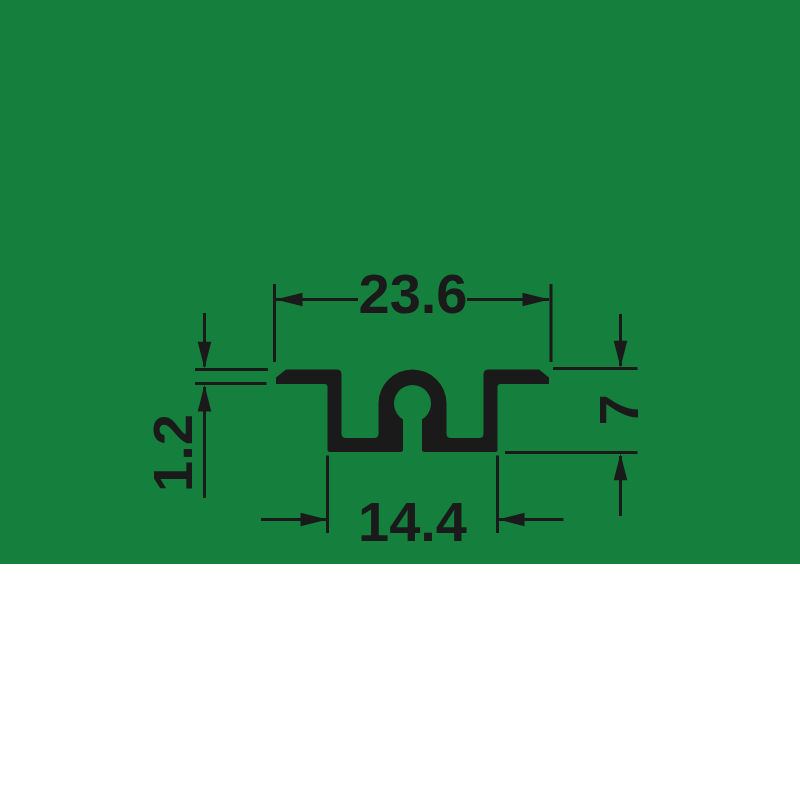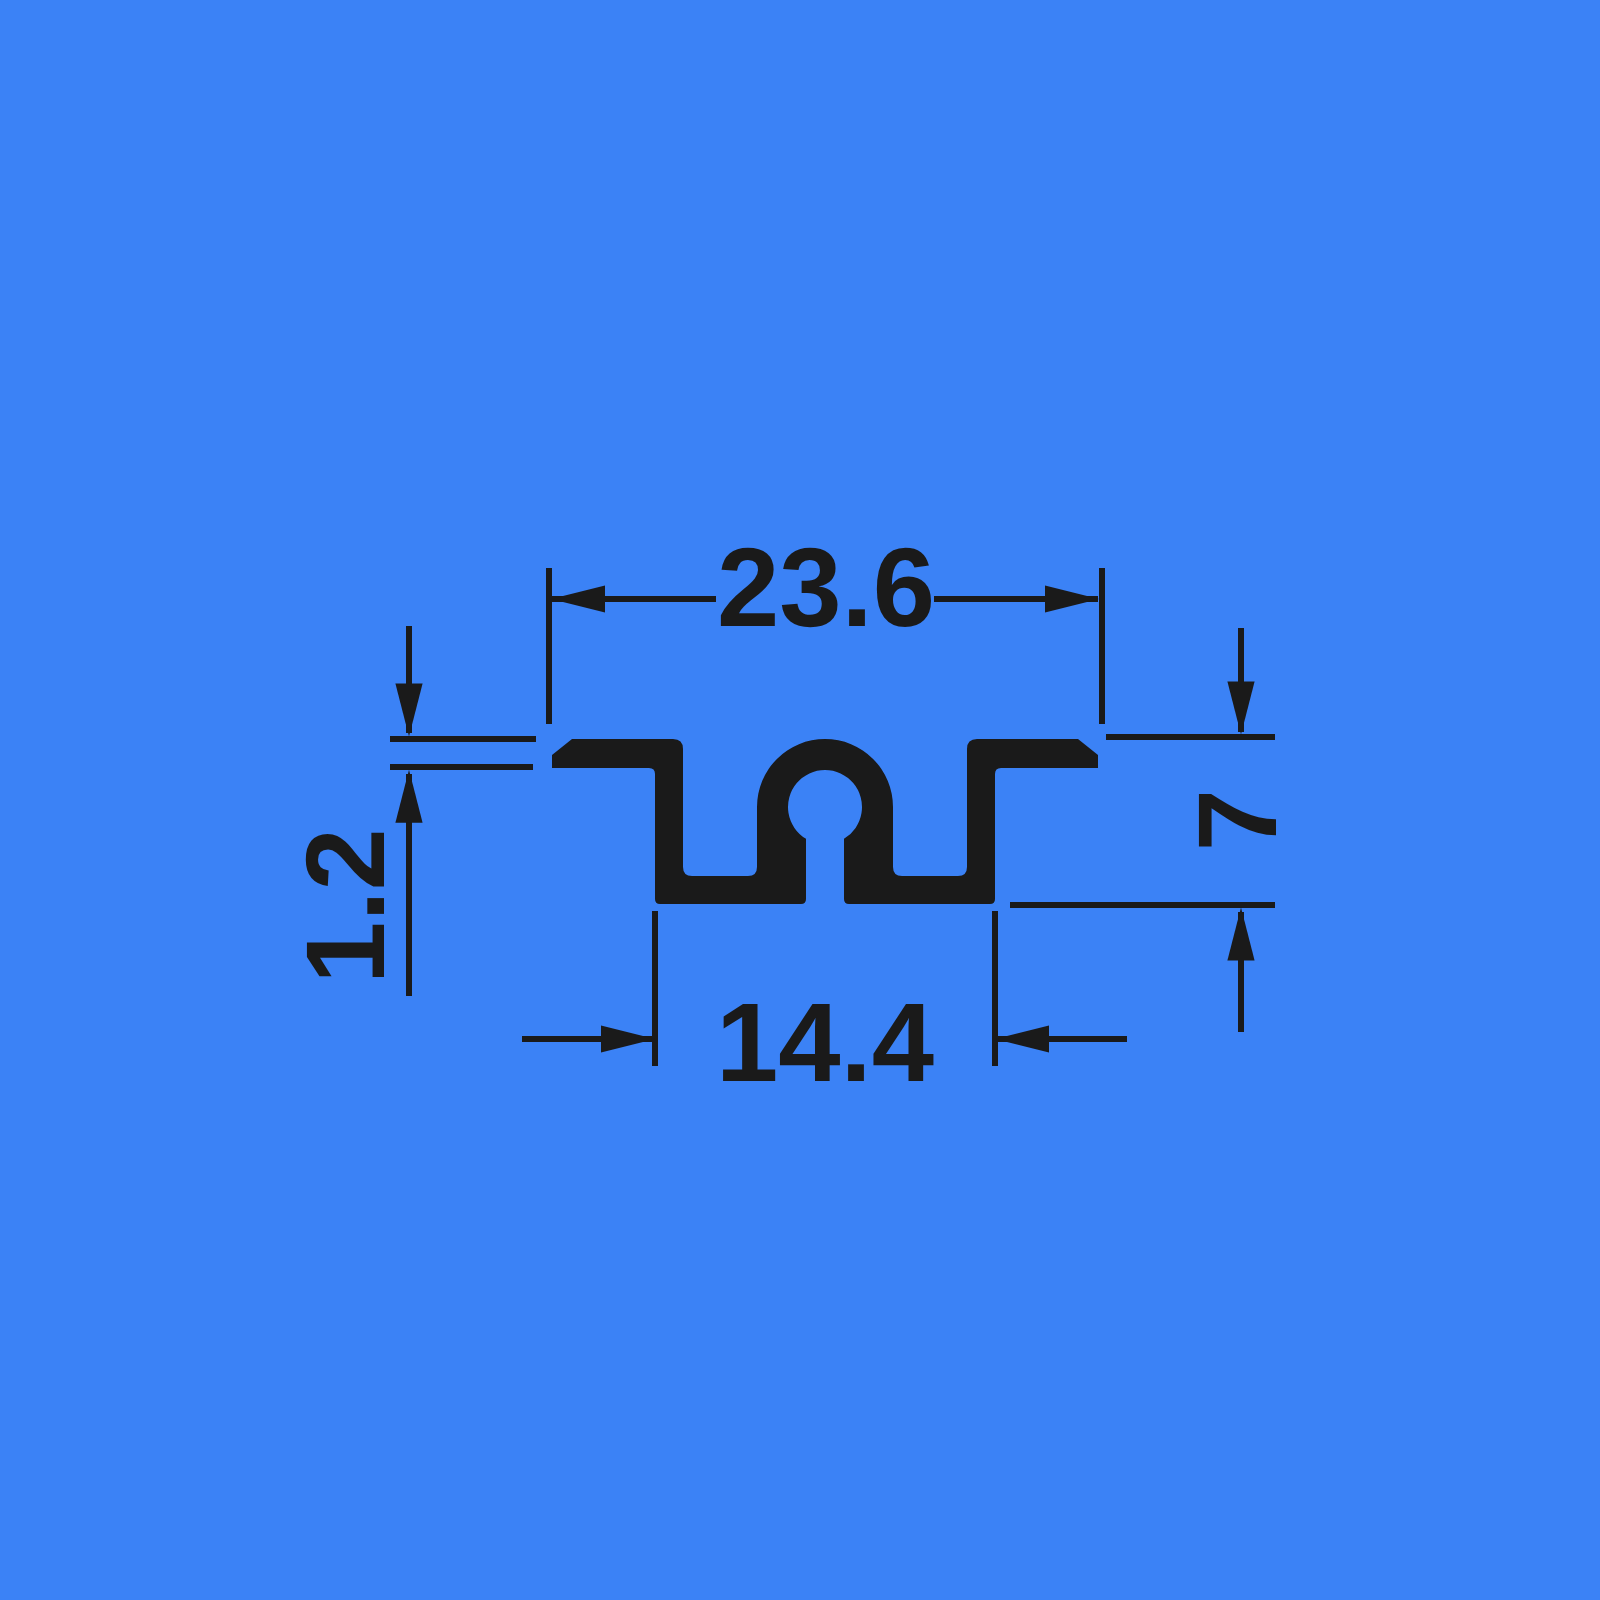--- a/index.html
+++ b/index.html
@@ -3,22 +3,22 @@
 <meta charset="utf-8">
 <style>
   html, body {
     margin: 0;
     padding: 0;
     background: #ffffff;
   }
   .canvas {
     position: relative;
     width: 800px;
-    height: 800px;
-    background: #3b82f6;
+    height: 564px;
+    background: #15803d;
     overflow: hidden;
   }
   svg { display: block; }
   .ln {
     stroke: #1a1a1a;
     stroke-width: 3;
     fill: none;
   }
   .arw {
     fill: #1a1a1a;

